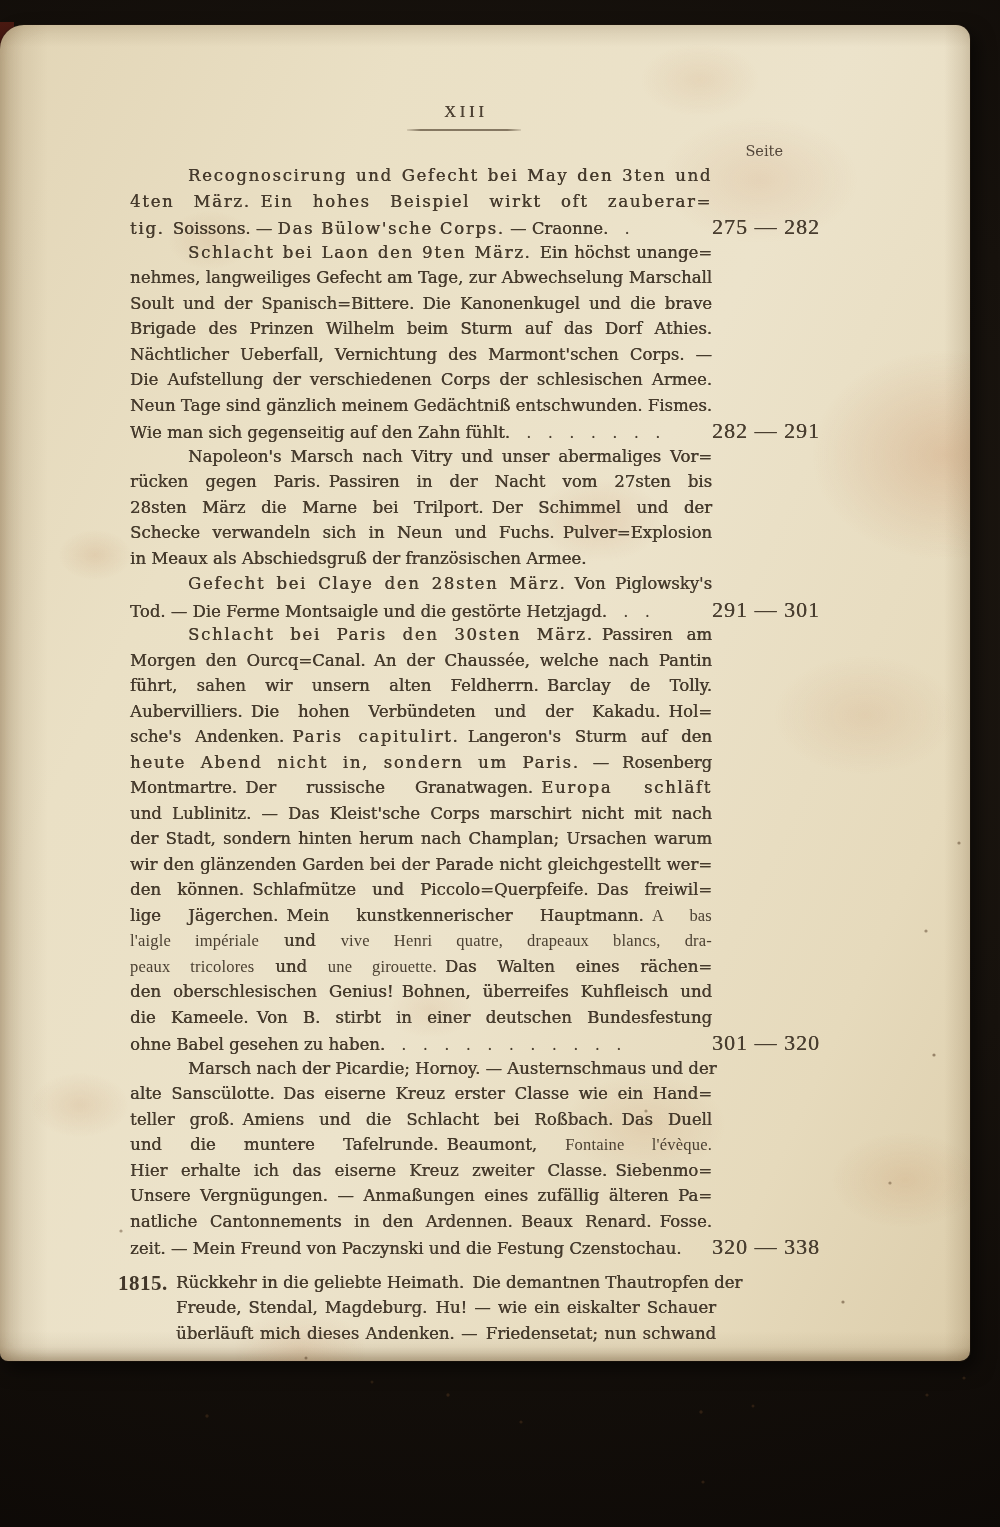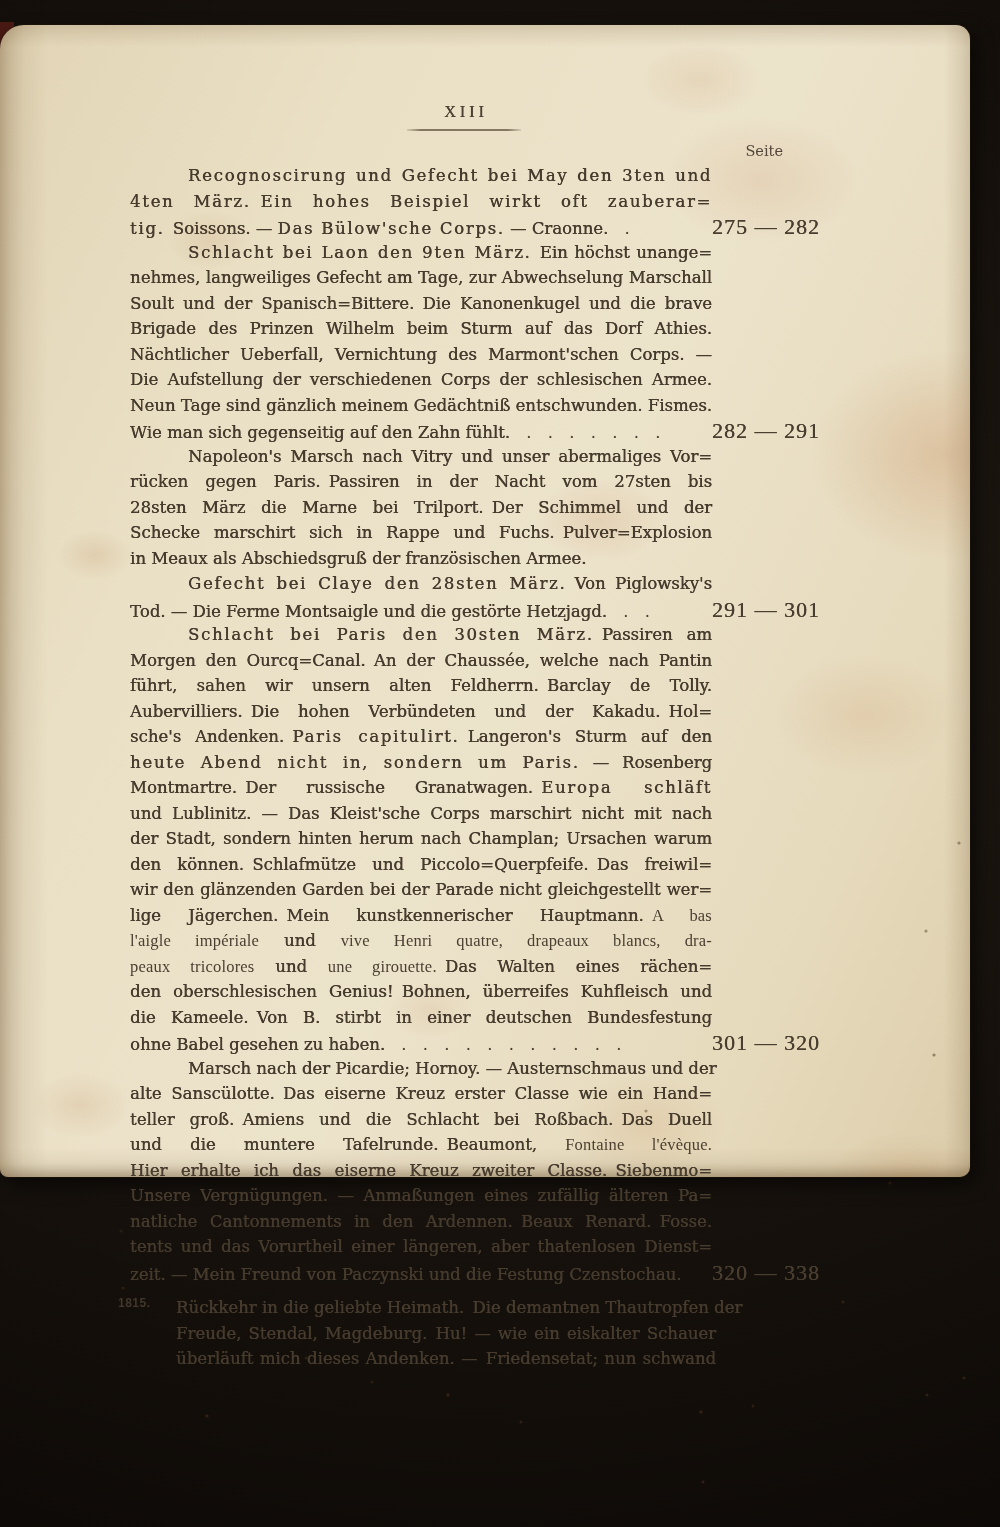--- a/index.html
+++ b/index.html
@@ -1,21 +1,21 @@
 <!DOCTYPE html>
 <html><head>
 <meta charset="utf-8">
 <style>
   html,body{margin:0;padding:0;}
   body{width:1000px;height:1527px;overflow:hidden;background:#0e0a07;}
   .scene{position:relative;width:1000px;height:1527px;
     background:radial-gradient(1300px 1000px at 48% 42%, #201a13 0%, #17120d 55%, #0d0906 100%);}
   .spine-sliver{position:absolute;left:0;top:22px;width:14px;height:80px;
     background:linear-gradient(180deg,#4a1a12,#2e0f0b);border-radius:0 0 8px 2px;}
-  .page{position:absolute;left:0;top:25px;width:970px;height:1152px;
+  .page{position:absolute;left:0;top:25px;width:970px;height:1336px;
     background:
       linear-gradient(90deg, rgba(126,100,66,.30) 0px, rgba(126,100,66,.10) 24px, rgba(0,0,0,0) 48px),
       linear-gradient(270deg, rgba(120,95,60,.22) 0px, rgba(0,0,0,0) 26px),
       linear-gradient(0deg, rgba(115,90,58,.30) 0px, rgba(115,90,58,.08) 14px, rgba(0,0,0,0) 30px),
       linear-gradient(180deg, rgba(120,95,60,.18) 0px, rgba(0,0,0,0) 22px),
       linear-gradient(115deg, #e2d5b6 0%, #eae0c5 26%, #ece3cb 54%, #e6dabc 82%, #dccdab 100%);
     border-radius:24px 14px 10px 8px;
     box-shadow:0 0 0 1px rgba(40,28,16,.35), 6px 8px 18px rgba(0,0,0,.55),
       inset 0 -10px 14px -8px rgba(110,85,55,.35), inset 14px 0 20px -14px rgba(130,100,60,.35);}
   .foxing{position:absolute;inset:0;border-radius:inherit;pointer-events:none;background:
@@ -58,22 +58,22 @@
   .indent .lt{text-indent:58px;}
   .pages{margin-left:auto;font-family:"Liberation Serif",serif;font-size:22px;
     letter-spacing:1px;white-space:nowrap;text-shadow:.3px 0 0 currentColor;color:#493e30;}
   .sp{letter-spacing:1.7px;margin-top:39px;}
   .ant{font-family:"Liberation Serif",serif;text-shadow:none;letter-spacing:.2px;color:#4a3f31;}
   .dots{word-spacing:11px;text-shadow:none;}
   .entry{margin:0;}
   .entry.has-year{position:relative;margin-top:10px;}
   .entry.has-year .line{padding-left:46px;}
   .entry.has-year .lt{width:540px;}
-  .year{position:absolute;left:-12px;top:1px;font-family:Liberation Sans, sans-serif;
-    font-weight:700;font-size:12px;letter-spacing:.5px;color:#42372a;}
+  .year{position:absolute;left:-12px;top:1px;font-family:Liberation Serif, serif;
+    font-weight:700;font-size:21px;letter-spacing:.5px;color:#42372a;}
 </style>
 </head>
 <body>
 
 <div class="scene">
   <div class="spine-sliver"></div>
   <div class="page">
     <div class="foxing"></div>
     <div class="specks"></div>
     <div class="folio">XIII</div>
@@ -123,21 +123,21 @@
           <div class="line indent j">
             <span class="lt"><span class="n">Napoleon's Marsch nach Vitry und unser abermaliges Vor=</span></span>
           </div>
           <div class="line j">
             <span class="lt"><span class="n">rücken gegen Paris. Passiren in der Nacht vom 27sten bis</span></span>
           </div>
           <div class="line j">
             <span class="lt"><span class="n">28sten März die Marne bei Trilport. Der Schimmel und der</span></span>
           </div>
           <div class="line j">
-            <span class="lt"><span class="n">Schecke marschirt sich in Rappe und Fuchs. Pulver=Explosion</span></span>
+            <span class="lt"><span class="n">Schecke verwandeln sich in Neun und Fuchs. Pulver=Explosion</span></span>
           </div>
           <div class="line">
             <span class="lt"><span class="n">in Meaux als Abschiedsgruß der französischen Armee.</span></span>
           </div>
         </div>
         <div class="entry">
           <div class="line indent j">
             <span class="lt"><span class="sp">Gefecht bei Claye den 28sten März.</span><span class="n"> Von Piglowsky's</span></span>
           </div>
           <div class="line">
@@ -167,24 +167,24 @@
           <div class="line j">
             <span class="lt"><span class="n">Montmartre. Der russische Granatwagen. </span><span class="sp">Europa schläft</span></span>
           </div>
           <div class="line j">
             <span class="lt"><span class="n">und Lublinitz. — Das Kleist'sche Corps marschirt nicht mit nach</span></span>
           </div>
           <div class="line j">
             <span class="lt"><span class="n">der Stadt, sondern hinten herum nach Champlan; Ursachen warum</span></span>
           </div>
           <div class="line j">
+            <span class="lt"><span class="n">wir den glänzenden Garden bei der Parade nicht gleichgestellt wer=</span></span>
+          </div>
+          <div class="line j">
             <span class="lt"><span class="n">den können. Schlafmütze und Piccolo=Querpfeife. Das freiwil=</span></span>
-          </div>
-          <div class="line j">
-            <span class="lt"><span class="n">wir den glänzenden Garden bei der Parade nicht gleichgestellt wer=</span></span>
           </div>
           <div class="line j">
             <span class="lt"><span class="n">lige Jägerchen. Mein kunstkennerischer Hauptmann. </span><span class="ant">A bas</span></span>
           </div>
           <div class="line j">
             <span class="lt"><span class="ant">l'aigle impériale</span><span class="n"> und </span><span class="ant">vive Henri quatre, drapeaux blancs, dra-</span></span>
           </div>
           <div class="line j">
             <span class="lt"><span class="ant">peaux tricolores</span><span class="n"> und </span><span class="ant">une girouette.</span><span class="n"> Das Walten eines rächen=</span></span>
           </div>
@@ -213,23 +213,20 @@
             <span class="lt"><span class="n">und die muntere Tafelrunde. Beaumont, </span><span class="ant">Fontaine l'évèque.</span></span>
           </div>
           <div class="line j">
             <span class="lt"><span class="n">Hier erhalte ich das eiserne Kreuz zweiter Classe. Siebenmo=</span></span>
           </div>
           <div class="line j">
             <span class="lt"><span class="n">Unsere Vergnügungen. — Anmaßungen eines zufällig älteren Pa=</span></span>
           </div>
           <div class="line j">
             <span class="lt"><span class="n">natliche Cantonnements in den Ardennen. Beaux Renard. Fosse.</span></span>
-          </div>
-          <div class="line j">
-            <span class="lt"><span class="n">tents und das Vorurtheil einer längeren, aber thatenlosen Dienst=</span></span>
           </div>
           <div class="line">
             <span class="lt"><span class="n">zeit. — Mein Freund von Paczynski und die Festung Czenstochau.</span></span>
             <span class="pages">320 — 338</span>
           </div>
         </div>
         <div class="entry has-year">
           <span class="year">1815.</span>
           <div class="line j">
             <span class="lt"><span class="n">Rückkehr in die geliebte Heimath. Die demantnen Thautropfen der</span></span>

